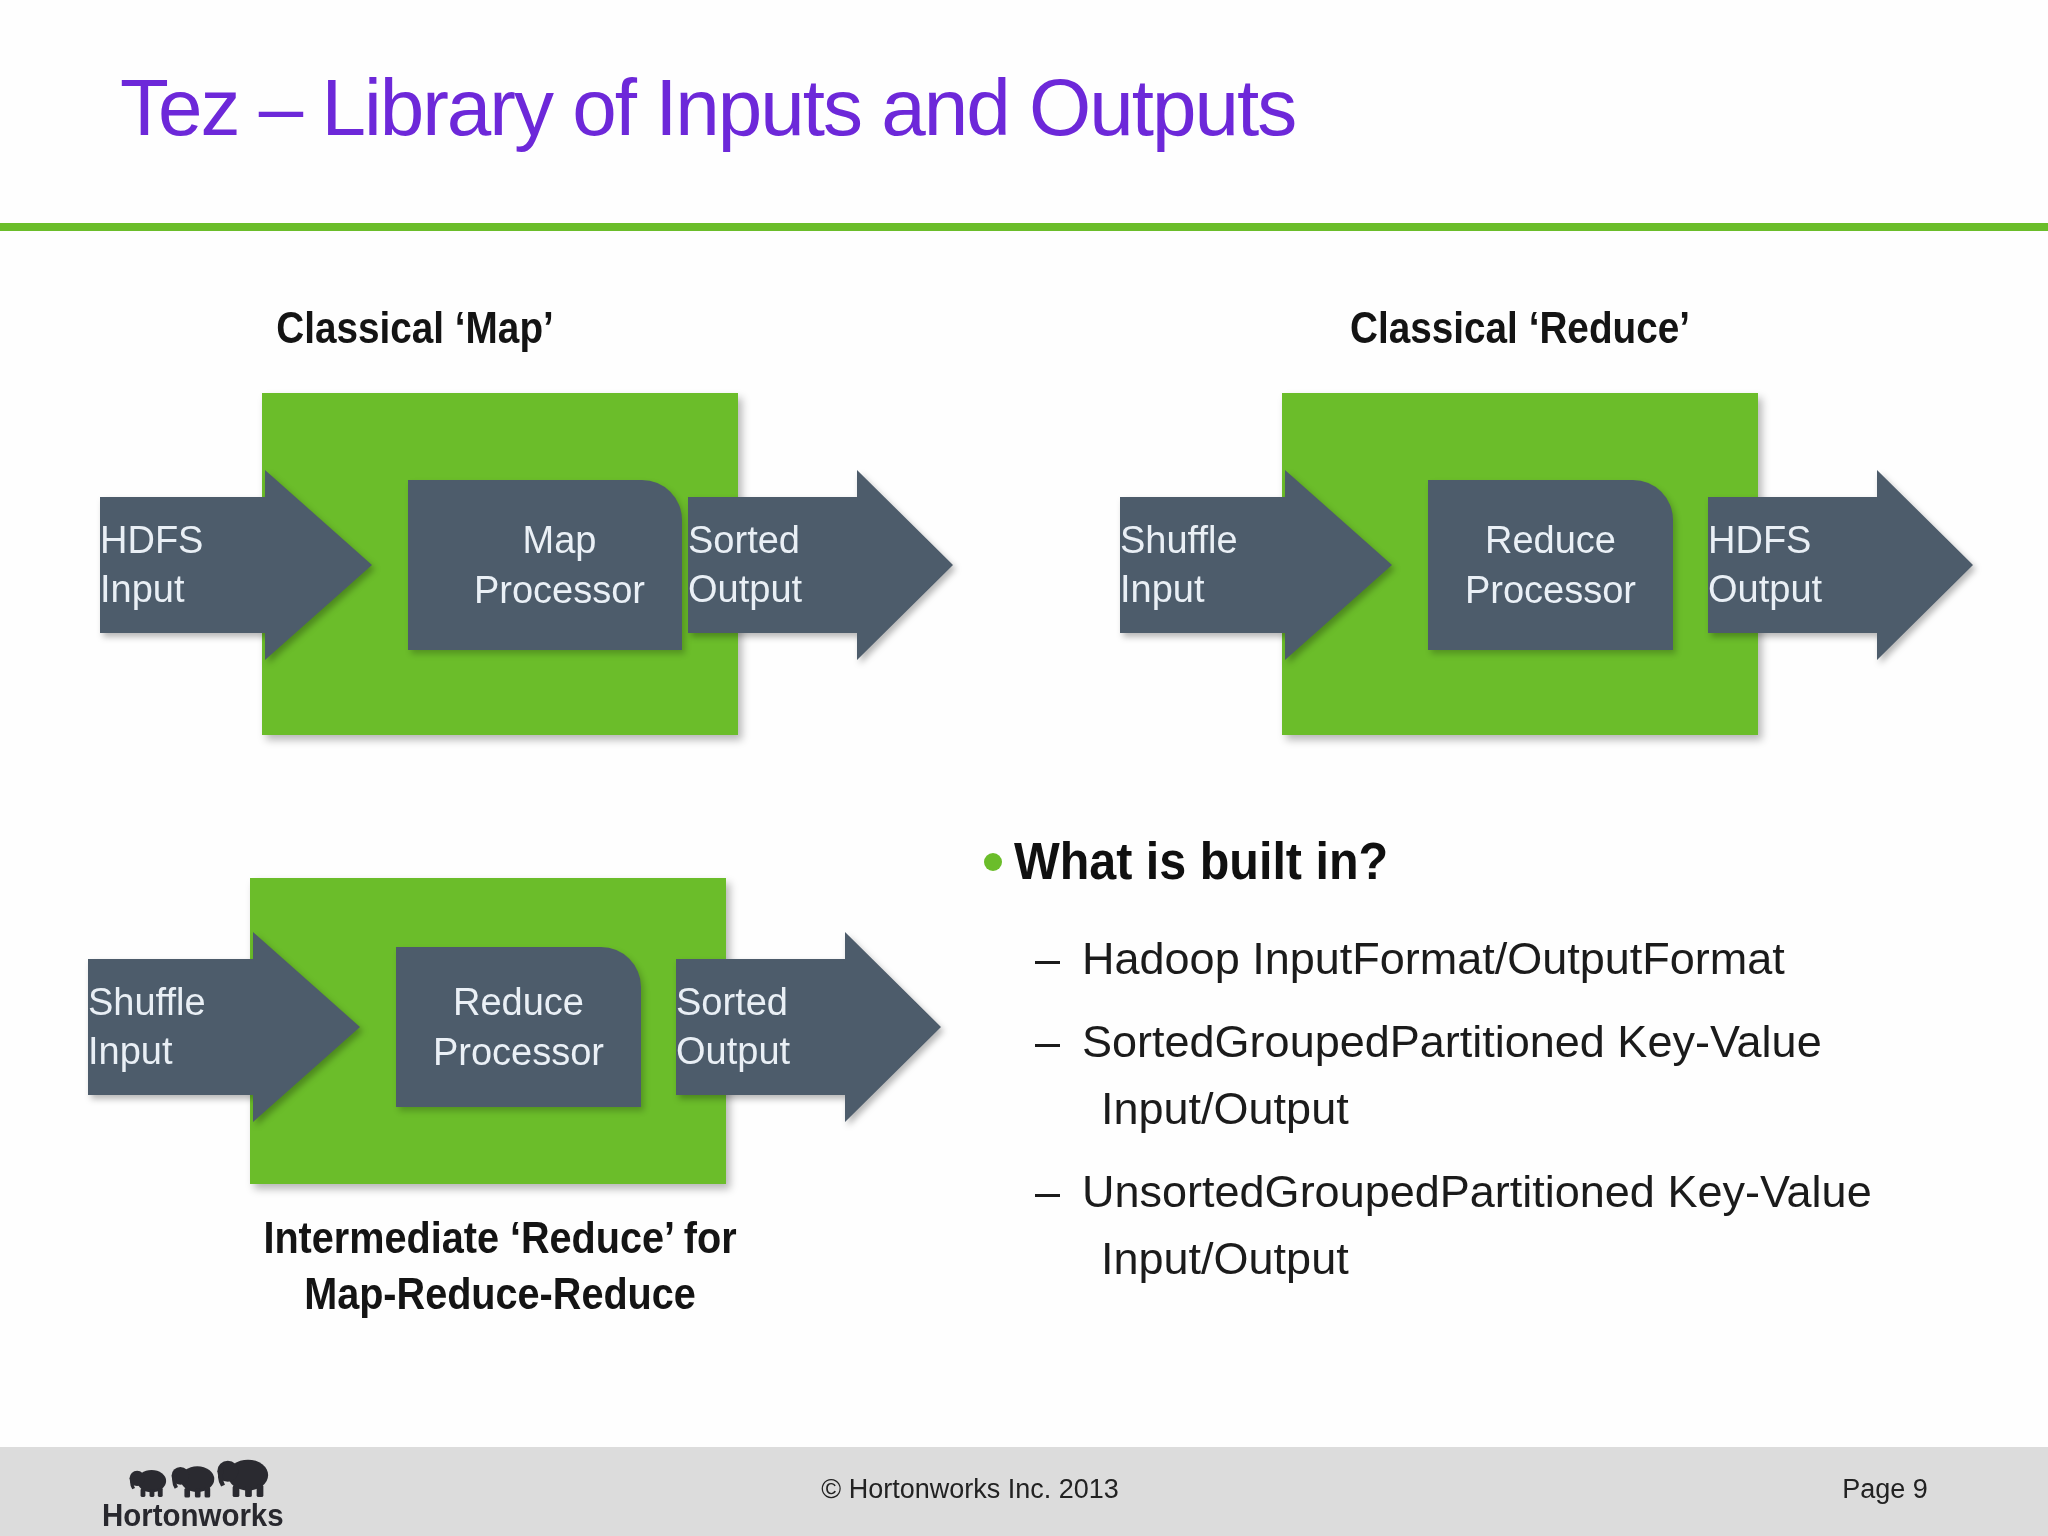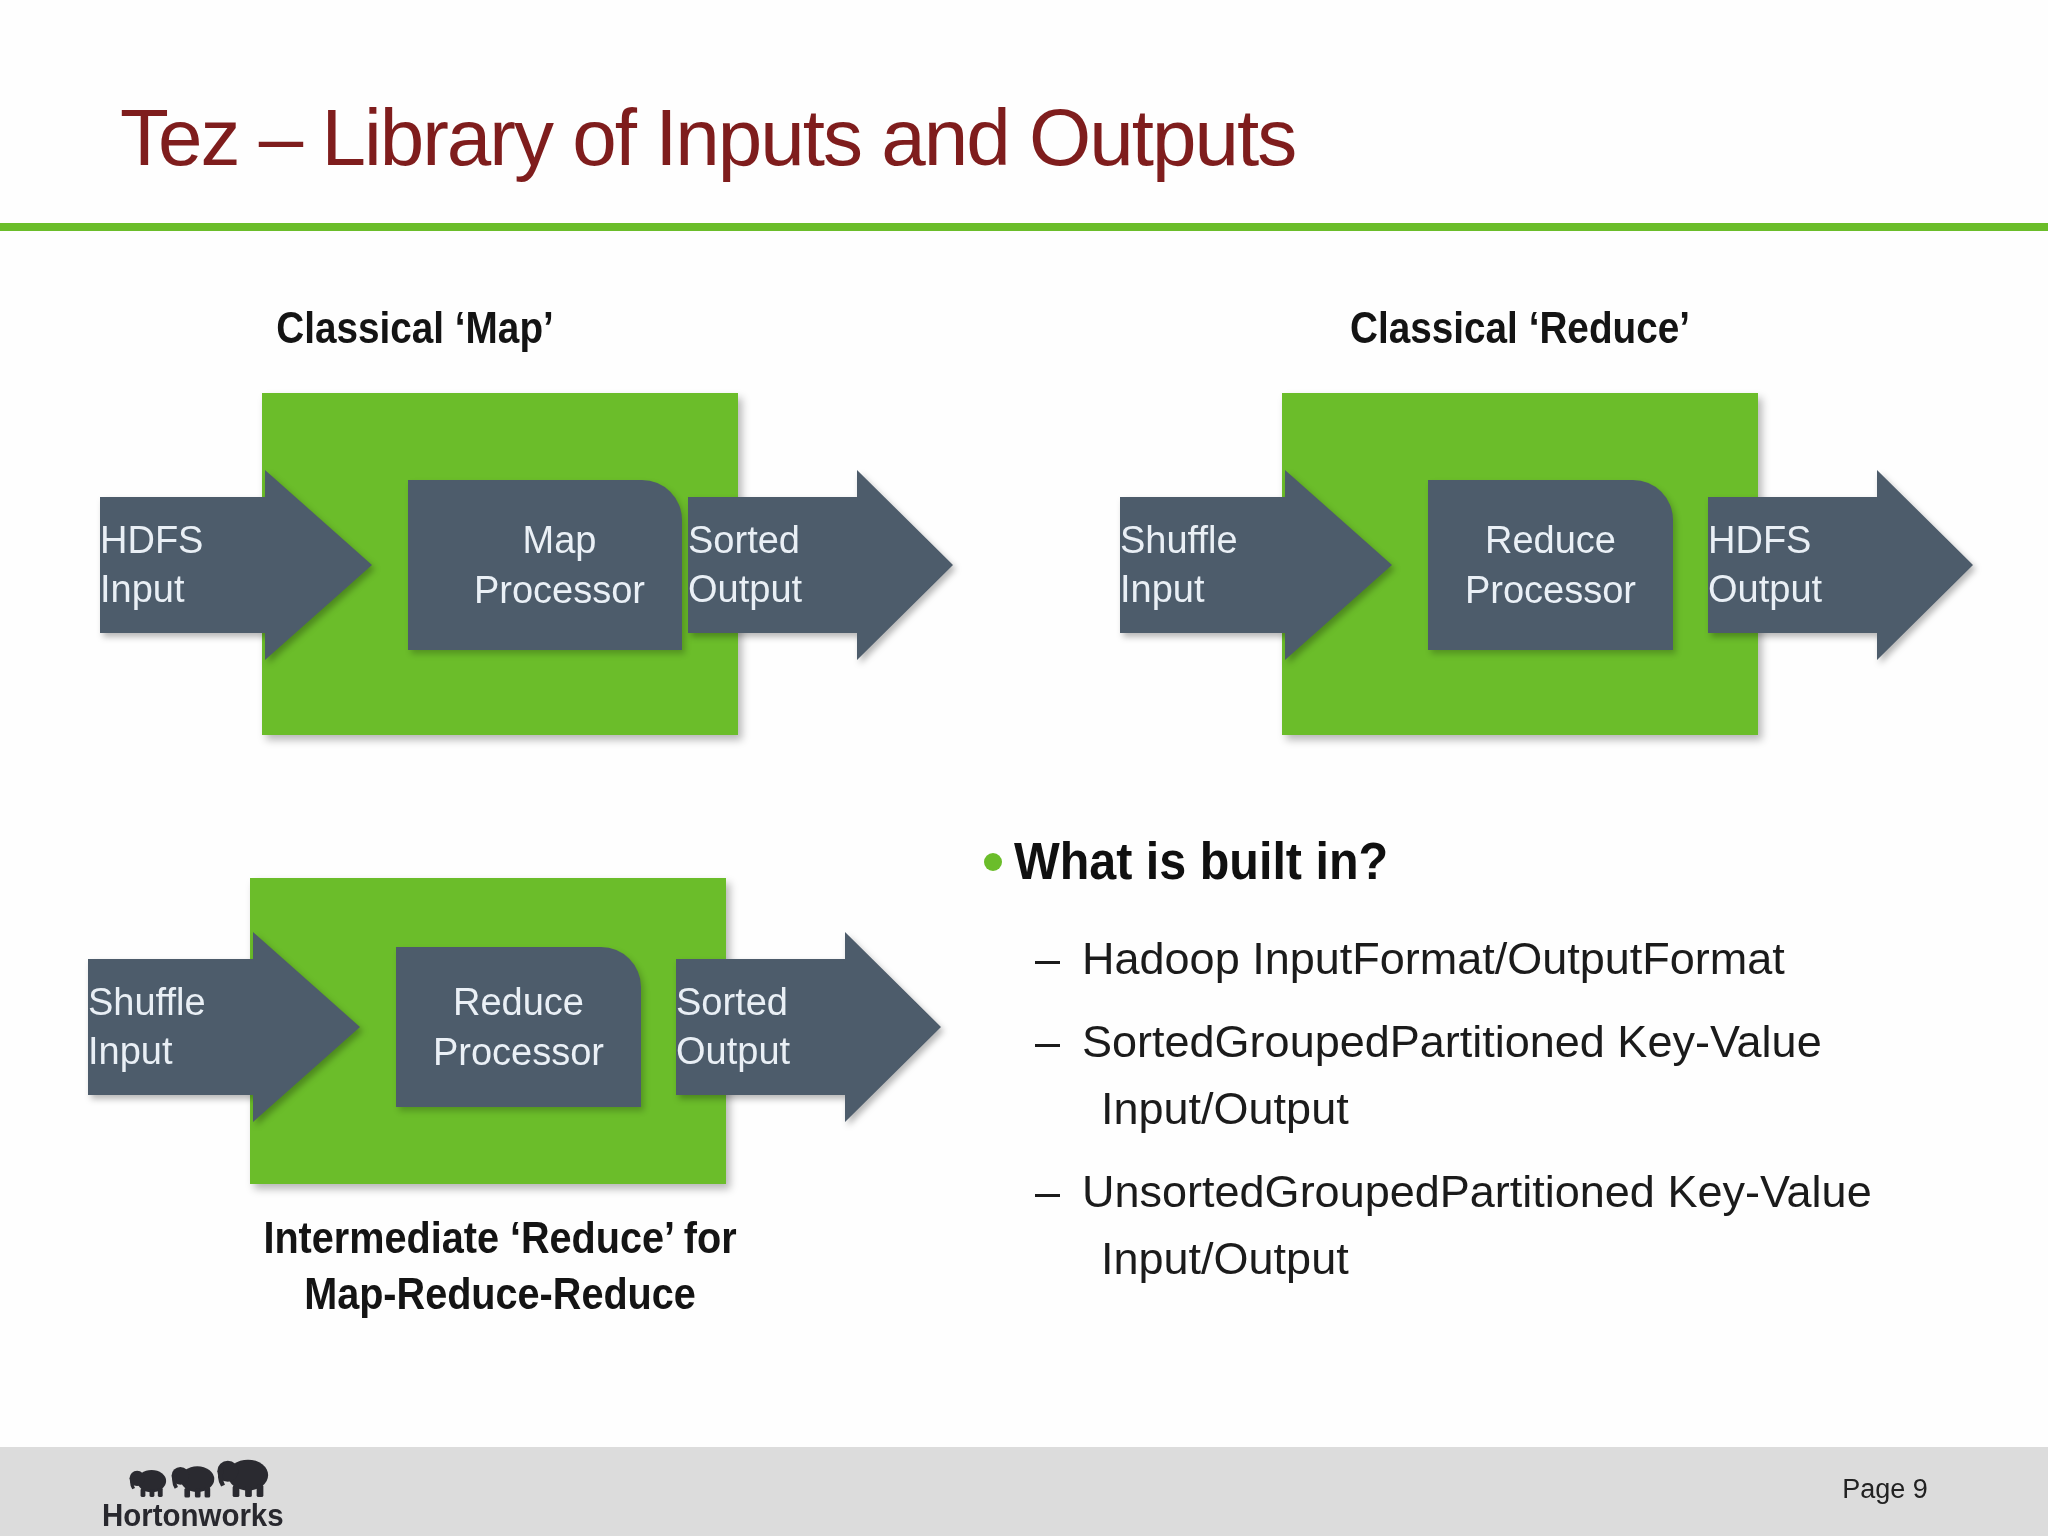--- a/index.html
+++ b/index.html
@@ -4,21 +4,21 @@
 <style>
   html,body { margin:0; padding:0; background:#888; }
   #slide {
     position:relative; width:2048px; height:1536px; overflow:hidden;
     background:#fefefe; font-family:"Liberation Sans", sans-serif;
   }
   .abs { position:absolute; }
 
   .title {
     left:120px; top:62px; font-size:80px; letter-spacing:-2px;
-    color:#7f1d1d; white-space:nowrap;margin-top:30px;
+    color:#6d28d9; white-space:nowrap;
   }
   .separator { left:0; top:223px; width:2048px; height:8px;
     background:var(--green,#6BBD2A); }
 
   .dheading {
     font-weight:bold; font-size:44px; color:#141414; text-align:center;
     white-space:nowrap; transform:scaleX(0.88);
   }
   .dh-1 { left:165px; top:303px; width:500px; }
   .dh-2 { left:1270px; top:303px; width:500px; }
@@ -201,15 +201,16 @@
             <circle cx="9" cy="20" r="11"></circle>
           <path d="M1,14 q-5,12 1,22 l4,-2 q-4,-7 -1,-16 z"></path>
           <rect x="14" y="35" width="7" height="12" rx="2"></rect>
             <rect x="27" y="36" width="7" height="11" rx="2"></rect>
             <rect x="39" y="34" width="7" height="13" rx="2"></rect>
         </g>
       </g>
     </svg>
     <div class="logo-word">Hortonworks</div>
   </div>
+  <div class="abs copyright">© Hortonworks Inc. 2013</div>
   <div class="abs page-num">Page 9</div>
 
 </div>
 
 </body></html>

